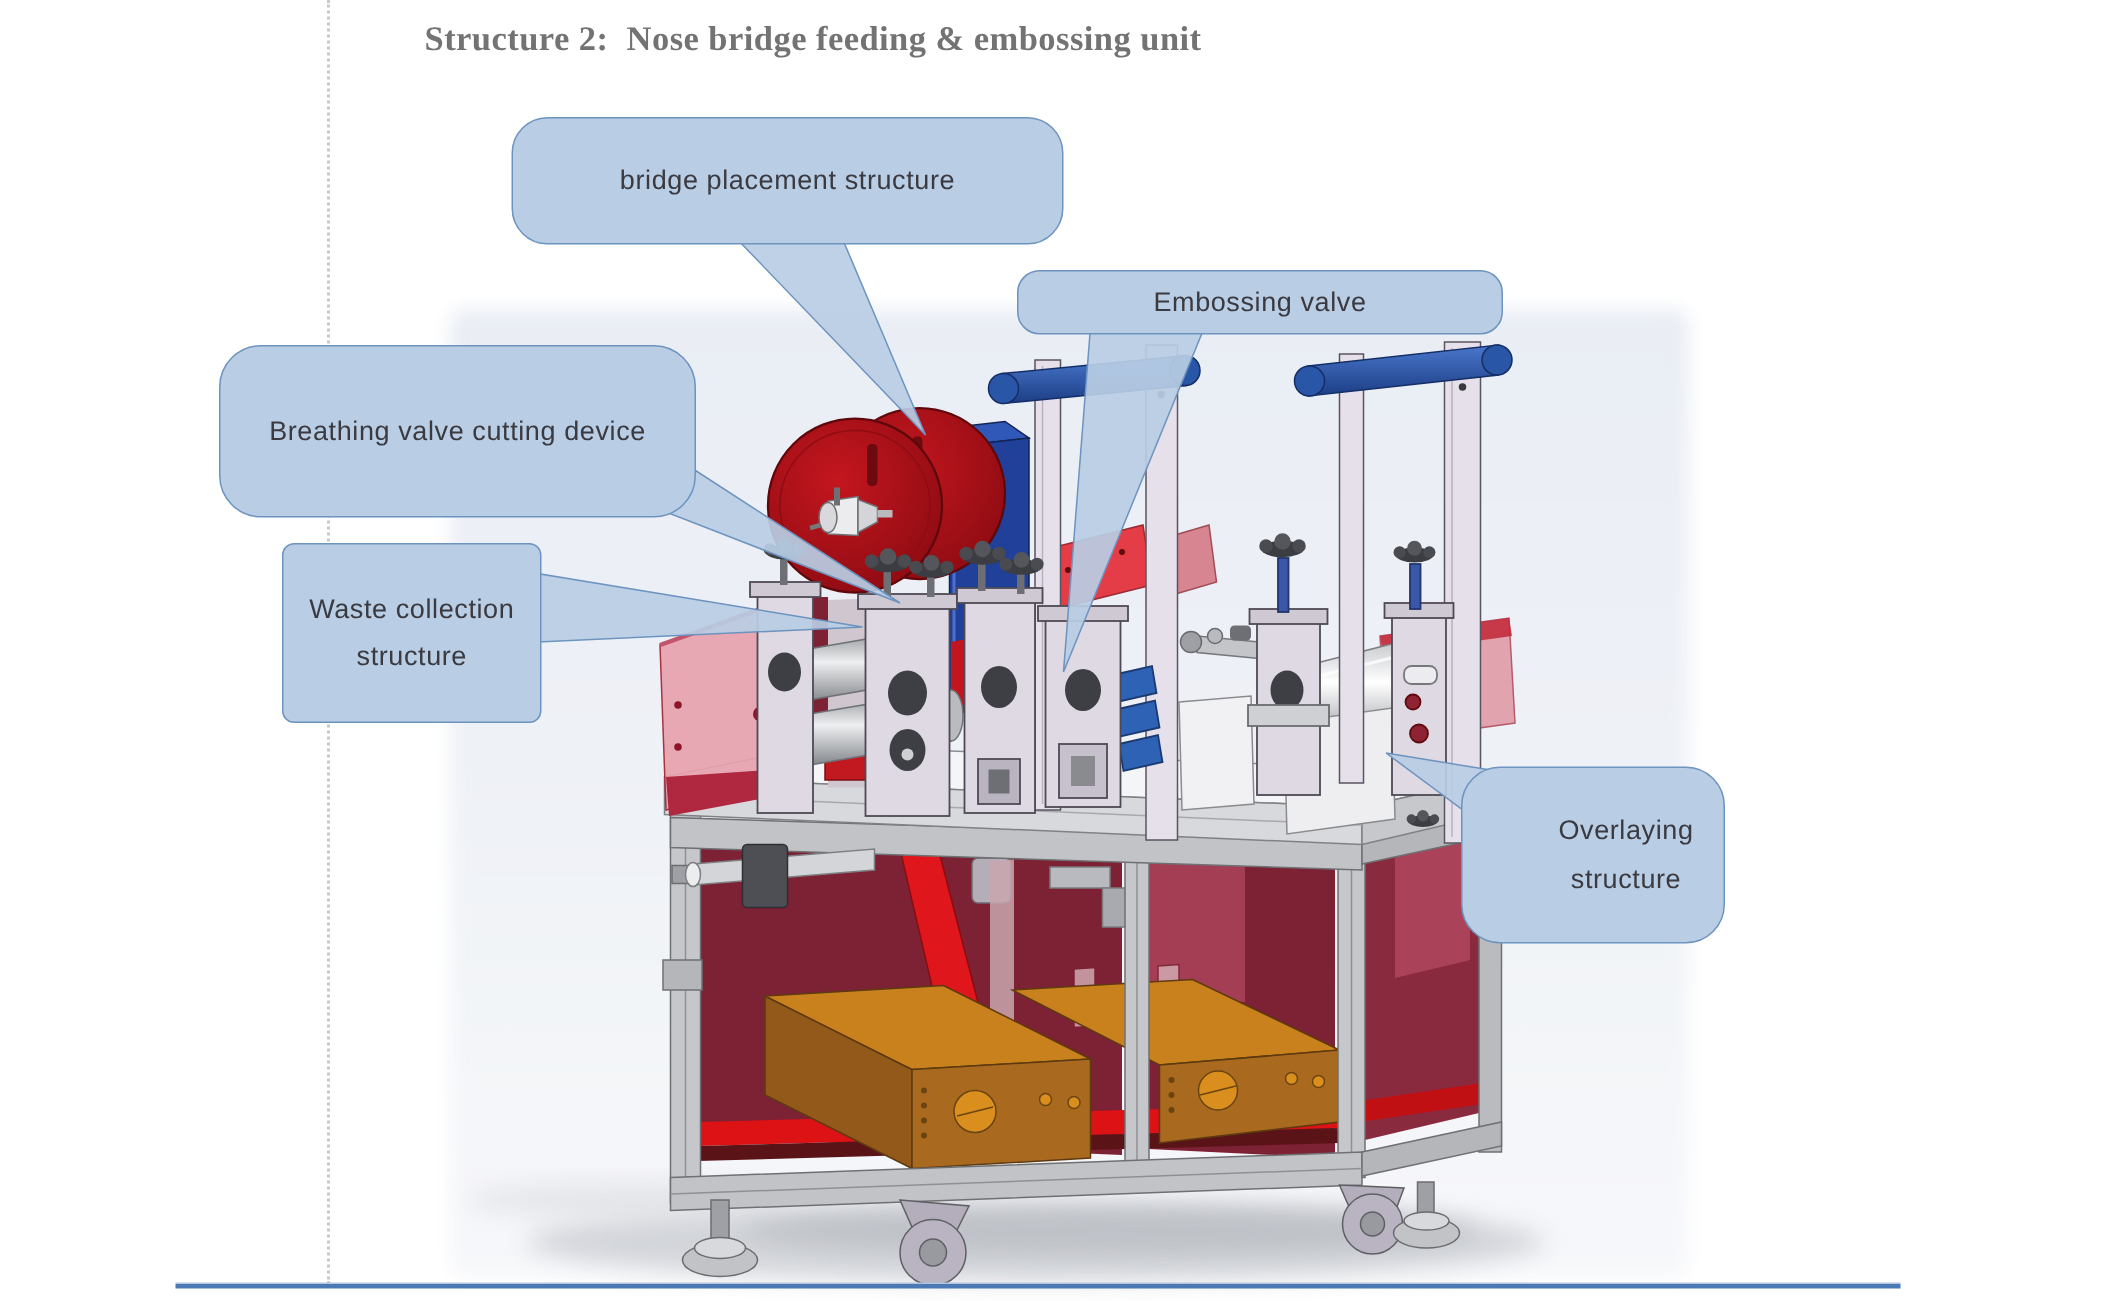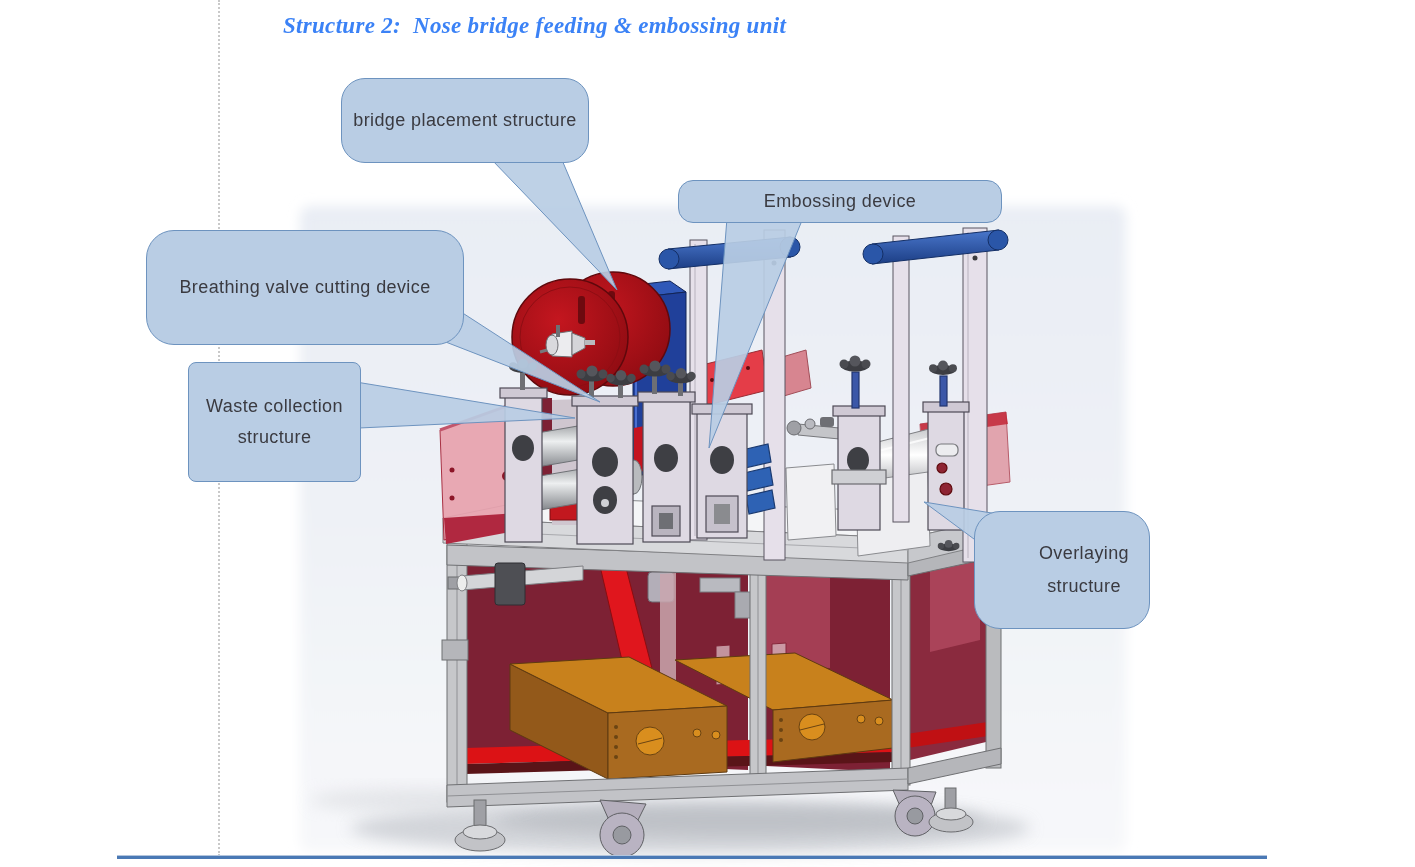--- a/index.html
+++ b/index.html
@@ -7,34 +7,34 @@
     position:relative; width:1415px; height:867px; background:#ffffff;
     overflow:hidden; font-family:"Liberation Sans", sans-serif;
   }
   .margin-guide{
     position:absolute; left:218px; top:0; height:856px; width:0;
     border-left:2px dotted #c9c9c9; z-index:0;
   }
   .doc-title{
     position:absolute; left:283px; top:13px; z-index:4;
     font-family:"Liberation Serif", serif; font-weight:bold;
-    font-size:23px; color:#3b82f6; letter-spacing:0.3px; white-space:pre;font-style:italic;
+    font-size:23px; color:#737373; letter-spacing:0.3px; white-space:pre;
   }
   .bottom-rule{
     position:absolute; left:117px; top:855px; width:1150px; height:4px; z-index:4;
     background:linear-gradient(to bottom,#b3c5dd 0 1px,#4a79b5 1px 100%);
   }
   .machine-svg{position:absolute; left:0; top:0; z-index:1;}
   .bubble{
     position:absolute; z-index:3; box-sizing:border-box;
     background:#b9cde4; border:1.5px solid #6d93bf;
     display:flex; align-items:center; justify-content:center; text-align:center;
     color:#3a3a40; font-size:18px; letter-spacing:0.4px; line-height:1.85;
   }
-  .b-bridge{left:341px; top:78px;  width:248px; height:85px;  border-radius:24px;}
+  .b-bridge{left:341px; top:78px;  width:368px; height:85px;  border-radius:24px;}
   .b-emboss{left:678px; top:180px; width:324px; height:43px;  border-radius:15px;}
   .b-breath{left:146px; top:230px; width:318px; height:115px; border-radius:28px; padding:0 14px;}
   .b-waste {left:188px; top:362px; width:173px; height:120px; border-radius:8px; line-height:1.75;}
   .b-over  {left:974px; top:511px; width:176px; height:118px; border-radius:26px;padding-left:44px;}
 </style>
 </head>
 <body>
 
 <div class="page">
 
@@ -349,21 +349,21 @@
       <polygon points="420,332 458,310 600,402"></polygon>
       <polygon points="356,382 359,428 575,418"></polygon>
       <polygon points="978,542 1010,516 924,502"></polygon>
     </g>
   </svg>
 
   <div class="bubble b-bridge">
     <span>bridge placement structure</span>
   </div>
   <div class="bubble b-emboss">
-    <span>Embossing device</span>
+    <span>Embossing valve</span>
   </div>
   <div class="bubble b-breath">
     <span>Breathing valve cutting device</span>
   </div>
   <div class="bubble b-waste">
     <span>Waste collection structure</span>
   </div>
   <div class="bubble b-over">
     <span>Overlaying structure</span>
   </div>

